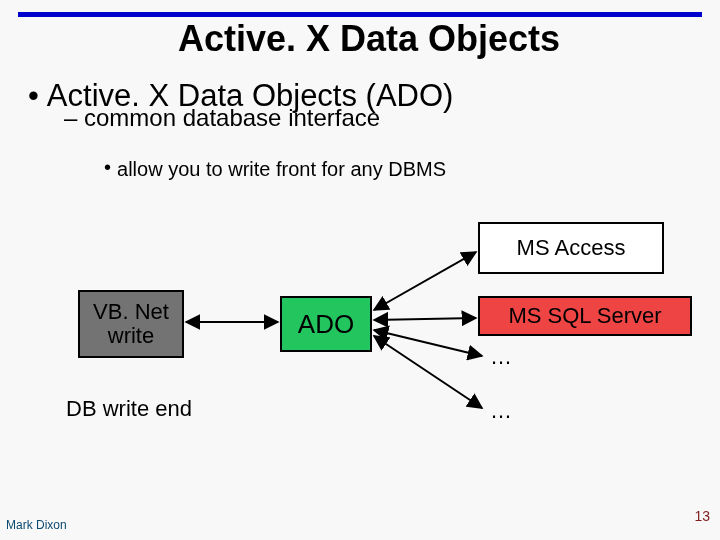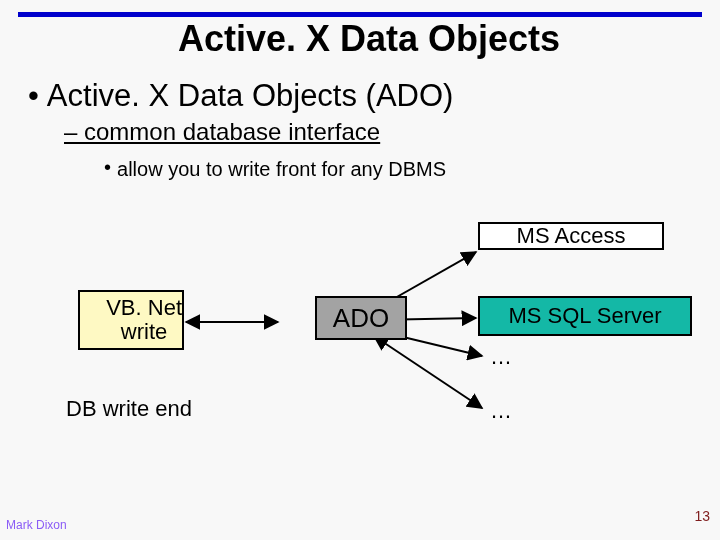--- a/index.html
+++ b/index.html
@@ -25,84 +25,81 @@
     padding-left: 18px;
   }
   .bullet1 {
     position: absolute;
     left: 28px; top: 78px;
     font-size: 31px;
   }
   .bullet1 .dot { margin-right: 8px; }
   .bullet2 {
     position: absolute;
-    left: 64px; top: 118px;
+    left: 64px; top: 104px;
     font-size: 24px;
-    text-decoration: underline;
   }
   .bullet3 {
     position: absolute;
     left: 104px; top: 158px;
     font-size: 20px;
   }
   .bullet3 .dot { margin-right: 6px; position: relative; top: -2px; }
 
   .box {
     position: absolute;
     border: 2px solid #000;
     display: flex;
     align-items: center;
     justify-content: center;
     font-size: 22px;
     text-align: center;
     line-height: 1.1;
   }
   .box-vb {
     left: 78px; top: 290px;
-    width: 106px; height: 60px;
-    background: #fef9c3;
-    justify-content: flex-end;
+    width: 106px; height: 68px;
+    background: #737373;
   }
   .box-ado {
     left: 280px; top: 296px;
-    width: 92px; height: 44px;
-    background: #a3a3a3;
+    width: 92px; height: 56px;
+    background: #22c55e;
     font-size: 26px;
-    margin-left: 35px;
   }
   .box-access {
     left: 478px; top: 222px;
-    width: 186px; height: 28px;
+    width: 186px; height: 52px;
     background: #fff;
   }
   .box-sql {
     left: 478px; top: 296px;
     width: 214px; height: 40px;
-    background: #14b8a6;
+    background: #ef4444;
   }
   .dots1 {
     position: absolute;
     left: 490px; top: 344px;
     font-size: 22px;
   }
   .dots2 {
     position: absolute;
     left: 490px; top: 398px;
     font-size: 22px;
   }
   .frontend {
     position: absolute;
     left: 66px; top: 396px;
     font-size: 22px;
   }
   .author {
     position: absolute;
     left: 6px; bottom: 8px;
     font-size: 12px;
-    color: #8b5cf6;
+    color: #0c4a6e;
   }
   .pagenum {
     position: absolute;
     right: 10px; bottom: 16px;
     font-size: 14px;
     color: #7f1d1d;
   }
   svg.diagram {
     position: absolute;
     left: 0; top: 0;

